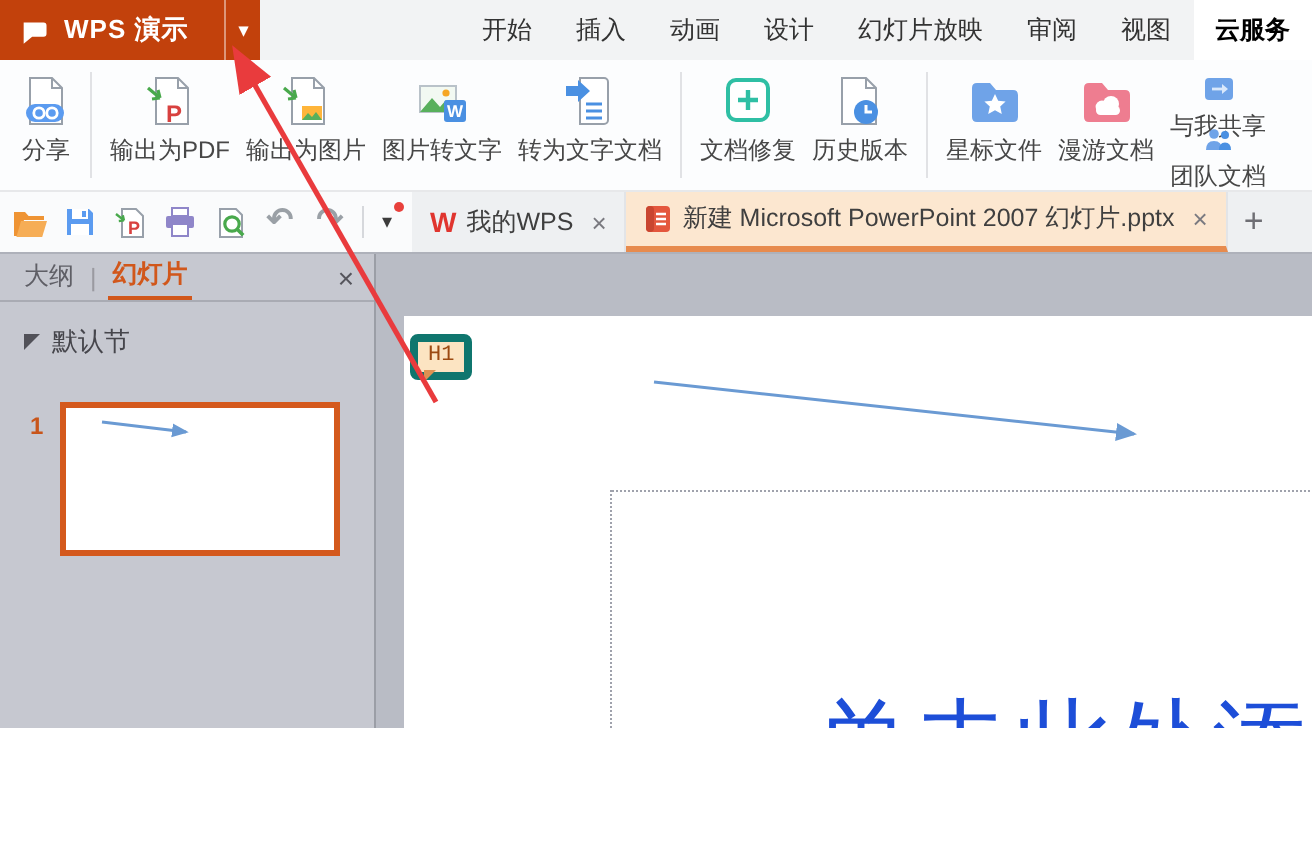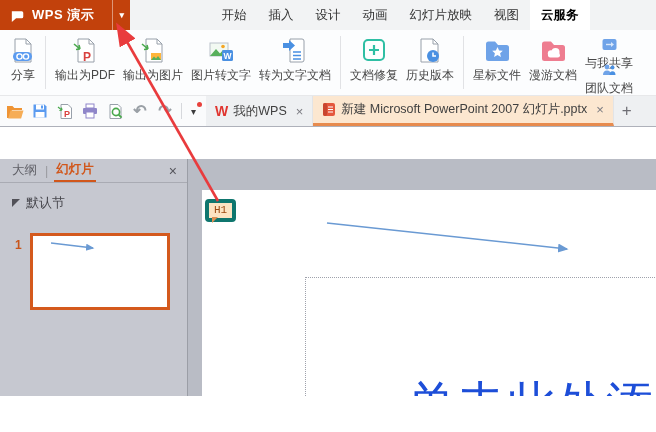--- a/index.html
+++ b/index.html
@@ -5,21 +5,21 @@
   * { margin:0; padding:0; box-sizing:border-box; }
   html,body { width:656px; height:432px; overflow:hidden; }
   body { font-family:"Liberation Sans", sans-serif; }
   .app { position:relative; width:656px; height:432px; overflow:hidden; background:#fff; }
 
   
   .titlebar { height:30px; background:#f2f3f4; display:flex; align-items:stretch; }
   .wps-btn { width:130px; background:#c2410c; color:#fff; display:flex; align-items:center; padding-left:9px; font-size:13px; font-weight:bold; cursor:default; }
   .wps-btn .label { margin-left:6px; letter-spacing:.5px; }
   .wps-caret { margin-left:auto; padding:0 6px; font-size:9px; border-left:1px solid rgba(255,255,255,.45); height:100%; display:flex; align-items:center; }
-  .menu { display:flex; margin-left:14px; width:512px; justify-content:center; }
+  .menu { display:flex; margin-left:14px; width:512px; justify-content:flex-end; }
   .mtab { line-height:30px; padding:0 11px; font-size:12.5px; color:#333; white-space:nowrap; }
   .mtab.active { background:#fff; color:#000000; font-weight:bold; }
 
   
   .ribbon { height:66px; background:#fcfdfe; border-bottom:1px solid #e7e8ea; display:flex; align-items:flex-start; padding:5px 0 0 6px; overflow:hidden; }
   .rbtn { display:flex; flex-direction:column; align-items:center; padding:0 4px; white-space:nowrap; }
   .rbtn .ricon { height:29px; display:flex; align-items:flex-end; }
   .rbtn .rlabel { font-size:12px; color:#474747; margin-top:3px; }
   .rdiv { width:1px; align-self:stretch; background:#e1e2e5; margin:1px 5px 6px 5px; }
   .rsmallcol { display:flex; flex-direction:column; margin-left:4px; padding-top:3px; }
@@ -34,21 +34,21 @@
   .qcaret { position:relative; font-size:10px; color:#3c3c3c; padding:0 6px 0 2px; }
   .notif-dot { position:absolute; top:-4px; right:0; width:5px; height:5px; border-radius:50%; background:#e8413c; }
   .tabstrip { flex:1; display:flex; align-items:stretch; background:#eef0f2; margin-left:4px; }
   .doc-tab { display:flex; align-items:center; gap:5px; padding:0 9px; font-size:12.5px; color:#3f3f3f; border-right:1px solid #e2e4e7; }
   .doc-tab.active { background:#fce7d0; border-bottom:3px solid #e78b4e; }
   .wlogo { color:#e0352f; font-weight:bold; font-size:14px; }
   .tclose { color:#7a7a80; font-size:13px; margin-left:4px; }
   .newtab { display:flex; align-items:center; padding:0 8px; font-size:17px; color:#6e6e74; }
 
   
-  .content { display:flex; height:237px;margin-top:32px; }
+  .content { display:flex; height:237px; }
   .sidebar { position:relative; width:188px; background:#c6c8d0; border-right:1px solid #9b9ea6; }
   .panel-header { position:absolute; top:0; left:0; right:0; height:24px; display:flex; align-items:center; padding-left:10px; border-bottom:1px solid #a9abb3; font-size:12.5px; }
   .ptab { color:#5f5f66; padding:0 2px; height:100%; display:flex; align-items:center; }
   .ptab.active { color:#d1571b; font-weight:bold; border-bottom:2px solid #d1571b; }
   .psep { color:#9a9aa0; margin:0 6px; }
   .pclose { margin-left:auto; margin-right:10px; color:#55555c; font-size:14px; }
   .section-row { position:absolute; top:35px; left:12px; display:flex; align-items:center; gap:6px; font-size:13px; color:#46464c; }
   .tri { width:0; height:0; border-top:8px solid #515158; border-right:8px solid transparent; }
   .slide-num { position:absolute; top:79px; left:15px; color:#c8551a; font-weight:bold; font-size:12px; }
   .thumb { position:absolute; top:74px; left:30px; width:140px; height:77px; background:#fff; border:3px solid #d4591d; }
@@ -90,23 +90,24 @@
         <svg width="17" height="17" viewBox="0 0 18 18">
             <path d="M3 4.5 h10.5 a1.6 1.6 0 0 1 1.6 1.6 v4.3 a1.6 1.6 0 0 1 -1.6 1.6 h-6 l-4.5 3.8 v-3.8 z" fill="#fff"></path>
           </svg>
       </span>
       <span class="label">WPS 演示</span>
       <span class="wps-caret">▾</span>
     </div>
     <nav class="menu">
       <div class="mtab">开始</div>
       <div class="mtab">插入</div>
+      <div class="mtab">动画</div>
       <div class="mtab">设计</div>
-      <div class="mtab">动画</div>
       <div class="mtab">幻灯片放映</div>
+      <div class="mtab">审阅</div>
       <div class="mtab">视图</div>
       <div class="mtab active">云服务</div>
     </nav>
   </div>
 
   <div class="ribbon">
     <div class="rbtn">
       <span class="ricon">
         <svg width="26" height="27" viewBox="0 0 26 27">
             <path d="M5 2 h11 l5 5 v18 H5 z" fill="#fff" stroke="#98a0aa"></path>

